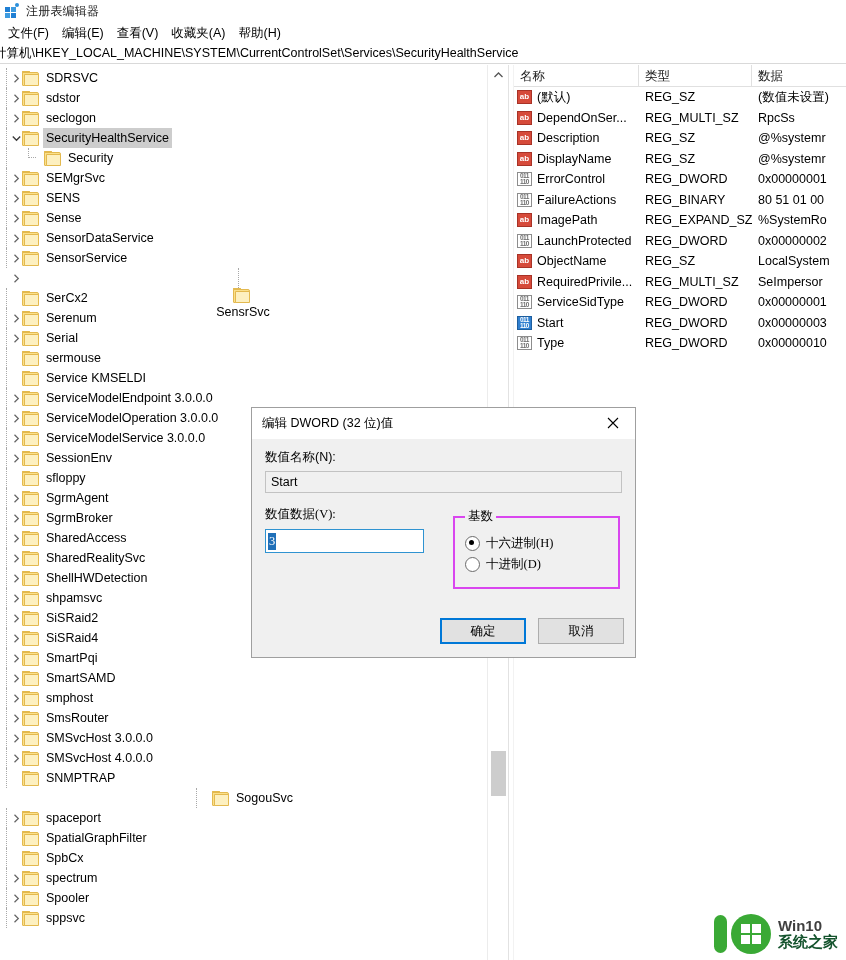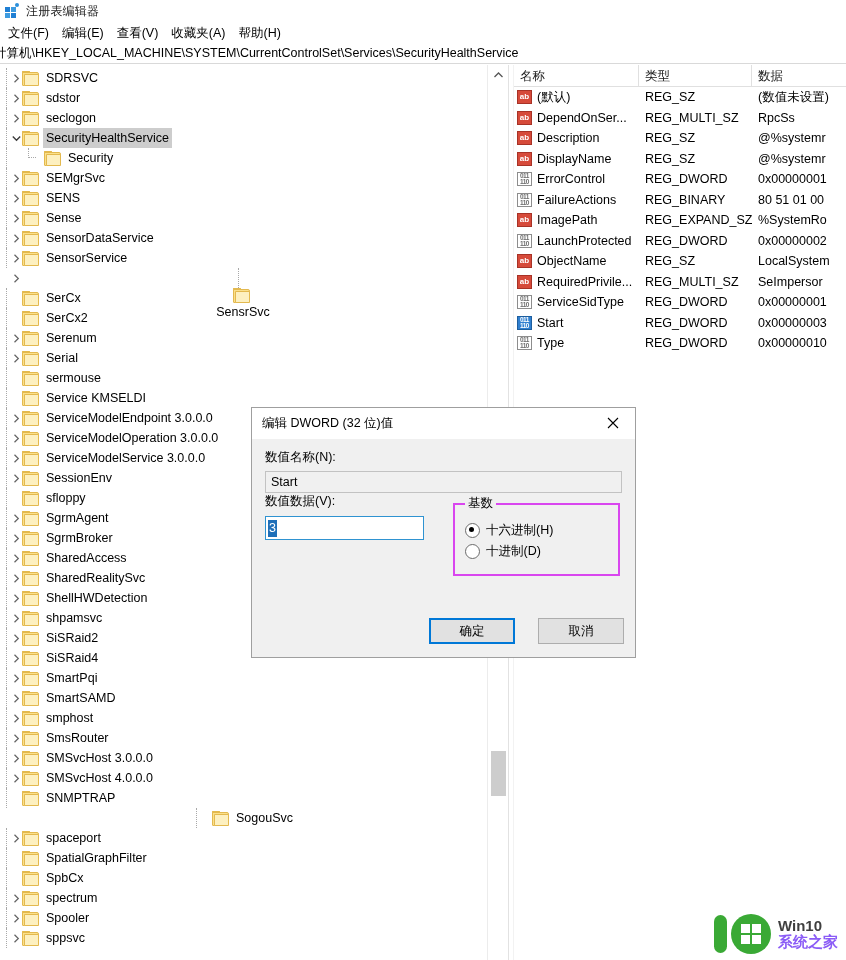--- a/index.html
+++ b/index.html
@@ -331,20 +331,22 @@
     border: 1px solid #c2c2c2;
     font-size: 12.5px;
     color: #000000;
     padding: 0 5px;
     line-height: 21px;
     box-sizing: border-box;
     width: 100%;
   }
   .dlg-row2 {
     display: flex;
+    margin-top: 13px;
+    font-family: Liberation Serif, serif;
   }
   .dlg-left {
     width: 180px;
     flex: 0 0 auto;
   }
   .dlg-value-input {
     height: 24px;
     background: #ffffff;
     border: 1px solid #2f93d1;
     box-sizing: border-box;
@@ -397,21 +399,21 @@
     left: 3px; top: 3px;
     width: 5px; height: 5px;
     border-radius: 50%;
     background: #000000;
   }
   .dlg-buttons {
     position: absolute;
     right: 11px;
     bottom: 13px;
     display: flex;
-    gap: 23px;
+    gap: 12px;
   }
   .btn {
     width: 86px;
     height: 26px;
     background: #e1e1e1;
     border: 1px solid #adadad;
     font-size: 12.5px;
     color: #000000;
     display: flex;
     align-items: center;
@@ -456,21 +458,21 @@
   }
   .wm-win i { background:#ffffff; display:block; }
   .wm-text { line-height: 1.1; }
   .wm-text .l1 {
     font-size: 15px;
     color: #3f3f3f;
     font-weight: bold;
   }
   .wm-text .l2 {
     font-size: 15px;
-    color: #8b5cf6;
+    color: #14532d;
     font-weight: bold;
   }
 </style>
 </head>
 <body>
 
 <div class="titlebar">
   <span class="app-icon">
     <i class="blk b1"></i>
       <i class="blk b2"></i>
@@ -663,32 +665,20 @@
             <svg width="9" height="9" viewBox="0 0 9 9">
               <path d="M2.5 0.8 L6.3 4.5 L2.5 8.2" fill="none" stroke="#646464" stroke-width="1.25"></path>
             </svg>
           </div>
           <div class="folder">
             <span class="tab"></span>
             <span class="back"></span>
             <span class="front"></span>
           </div>
           <span class="tree-label">SensrSvc</span>
-        </div>
-        <div class="tree-row" style="position: relative;">
-          <div style="width: 22px; flex: 0 0 auto; height: 20px; position: relative;">
-            <div style="position: absolute; left: 6px; top: 0px; bottom: 0px; border-left: 1px dotted rgb(168, 168, 168);"></div>
-          </div>
-          <div class="tw" style="position: absolute; left: 8px; top: 0px;"></div>
-          <div class="folder">
-            <span class="tab"></span>
-            <span class="back"></span>
-            <span class="front"></span>
-          </div>
-          <span class="tree-label">SerCx</span>
         </div>
         <div class="tree-row" style="position: relative;">
           <div style="width: 22px; flex: 0 0 auto; height: 20px; position: relative;">
             <div style="position: absolute; left: 6px; top: 0px; bottom: 0px; border-left: 1px dotted rgb(168, 168, 168);"></div>
           </div>
           <div class="tw" style="position: absolute; left: 8px; top: 0px;"></div>
           <div class="folder">
             <span class="tab"></span>
             <span class="back"></span>
             <span class="front"></span>

